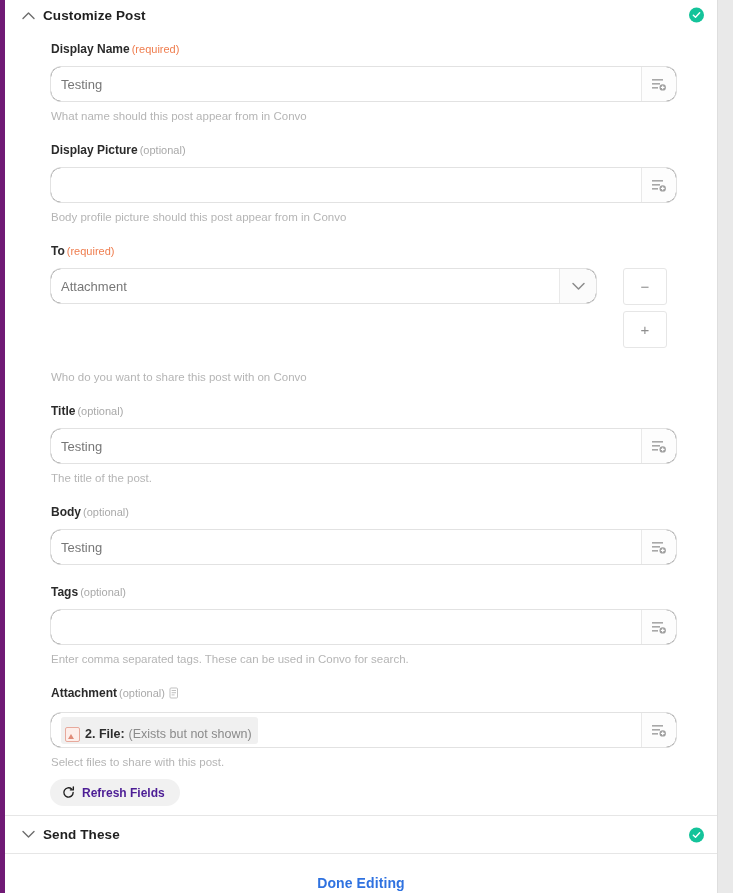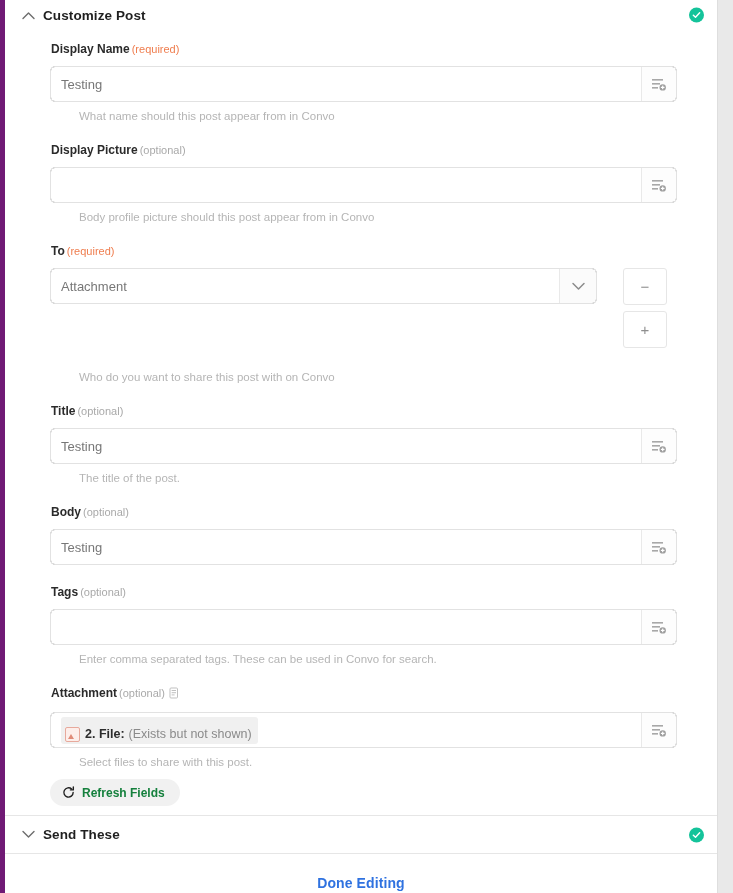--- a/index.html
+++ b/index.html
@@ -110,21 +110,21 @@
   
   .input-row {
     display: flex;
     align-items: flex-start;
   }
   .input-wrap {
     display: flex;
     flex: 1 1 auto;
     min-width: 0;
     border: 1px solid #e2e2e2;
-    border-radius: 5px;
+    border-radius: 11px;
     background: #404040;
     height: 36px;
     box-sizing: border-box;
     overflow: hidden;
   }
   .input-area {
     flex: 1 1 auto;
     min-width: 0;
     display: flex;
     align-items: center;
@@ -196,21 +196,20 @@
     color: #2c2c2c;
     margin-right: 4px;
   }
 
   
   .help-text {
     font-size: 11.5px;
     color: #b5b5b5;
     padding: 7px 0 0 1px;
     line-height: 14px;
-    margin-left: 28px;
   }
 
   
   .side-stack {
     flex: 0 0 44px;
     width: 44px;
     margin-left: 26px;
     display: flex;
     flex-direction: column;
     align-items: stretch;
@@ -237,21 +236,21 @@
     align-items: center;
     gap: 7px;
     height: 27px;
     padding: 0 15px 0 12px;
     background: #f1f1f1;
     border: none;
     border-radius: 14px;
     font-family: "Liberation Sans", sans-serif;
     font-size: 12px;
     font-weight: bold;
-    color: #15803d;
+    color: #4c1d95;
     cursor: pointer;
   }
   .refresh-btn svg { display: block; }
 
   
   .divider {
     height: 1px;
     background: #e6e6e6;
     width: 100%;
   }

